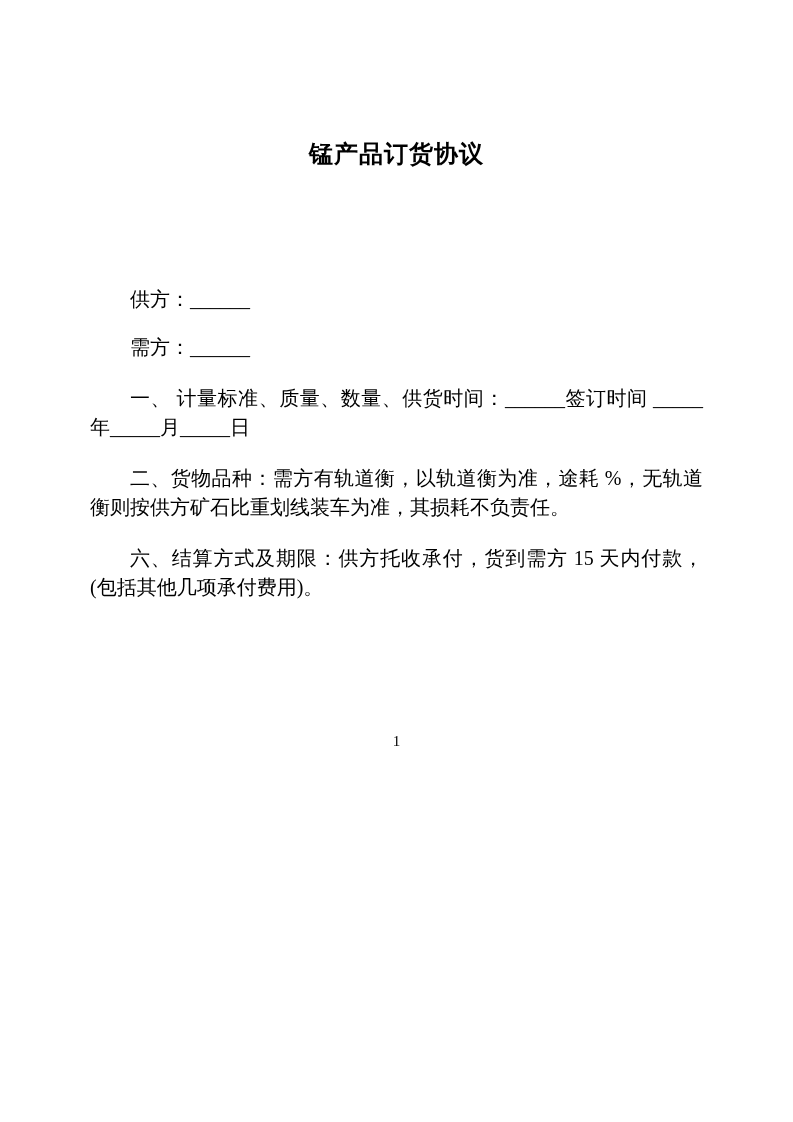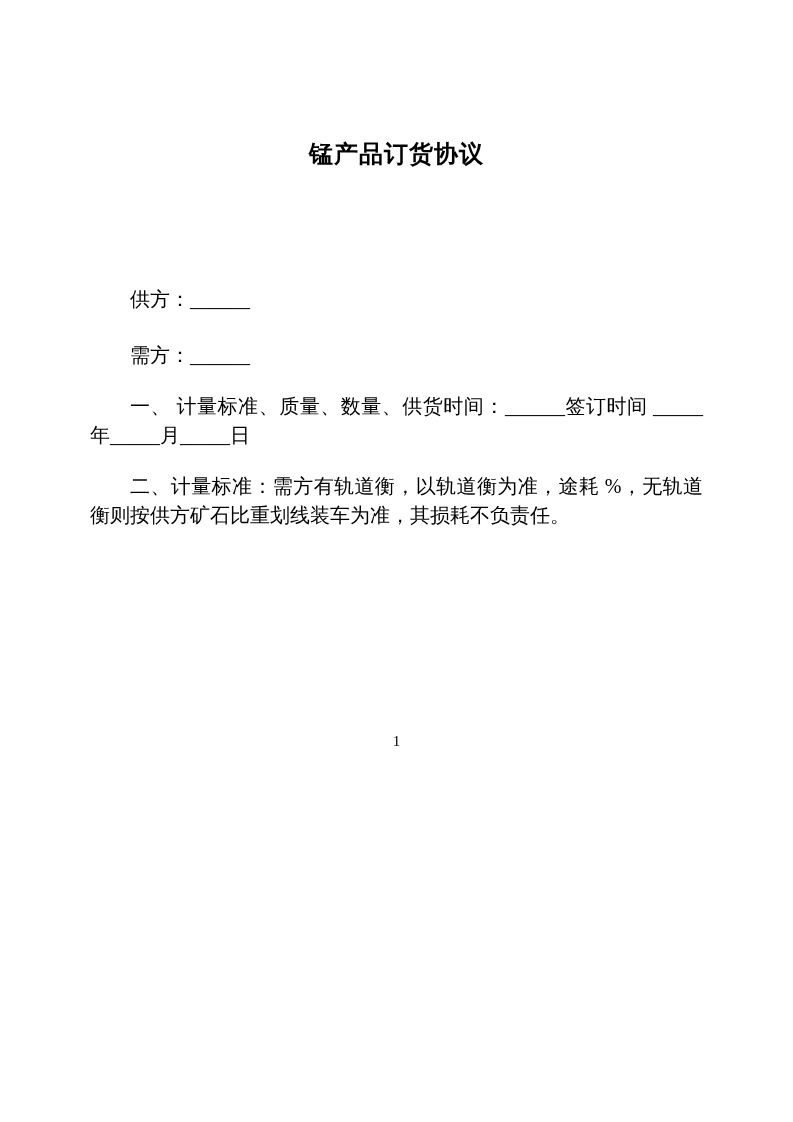--- a/index.html
+++ b/index.html
@@ -28,21 +28,21 @@
   }
   .doc-body {
     margin: 115px 90px 0 90px;
     font-size: 20px;
     line-height: 29px;
   }
   .field-line {
     text-indent: 2em;
   }
   .field-line + .field-line {
-    margin-top: 27px;
+    margin-top: 19px;
   }
   .para {
     margin-top: 22px;
     text-indent: 2em;
     text-align: justify;
     text-justify: inter-ideograph;
   }
   .page-number {
     position: absolute;
     left: 0;
@@ -58,21 +58,22 @@
 <div class="page">
   <h1 class="doc-title">锰产品订货协议</h1>
 
   <div class="doc-body">
     <p class="field-line">供方：______</p>
 
     <p class="field-line">需方：______</p>
 
     <p class="para">一、 计量标准、质量、数量、供货时间：______签订时间 _____年_____月_____日</p>
 
-    <p class="para">二、计量标准：需方有轨道衡，以轨道衡为准，途耗 %，无轨道衡则按供方矿石比重划线装车为准，其损耗不负责任。</p>
+    <p class="para">二、货物品种：需方有轨道衡，以轨道衡为准，途耗 %，无轨道衡则按供方矿石比重划线装车为准，其损耗不负责任。</p>
 
 
 
 
+    <p class="para">六、结算方式及期限：供方托收承付，货到需方 15 天内付款，(包括其他几项承付费用)。</p>
   </div>
 
   <div class="page-number">1</div>
 </div>
 
 </body></html>

